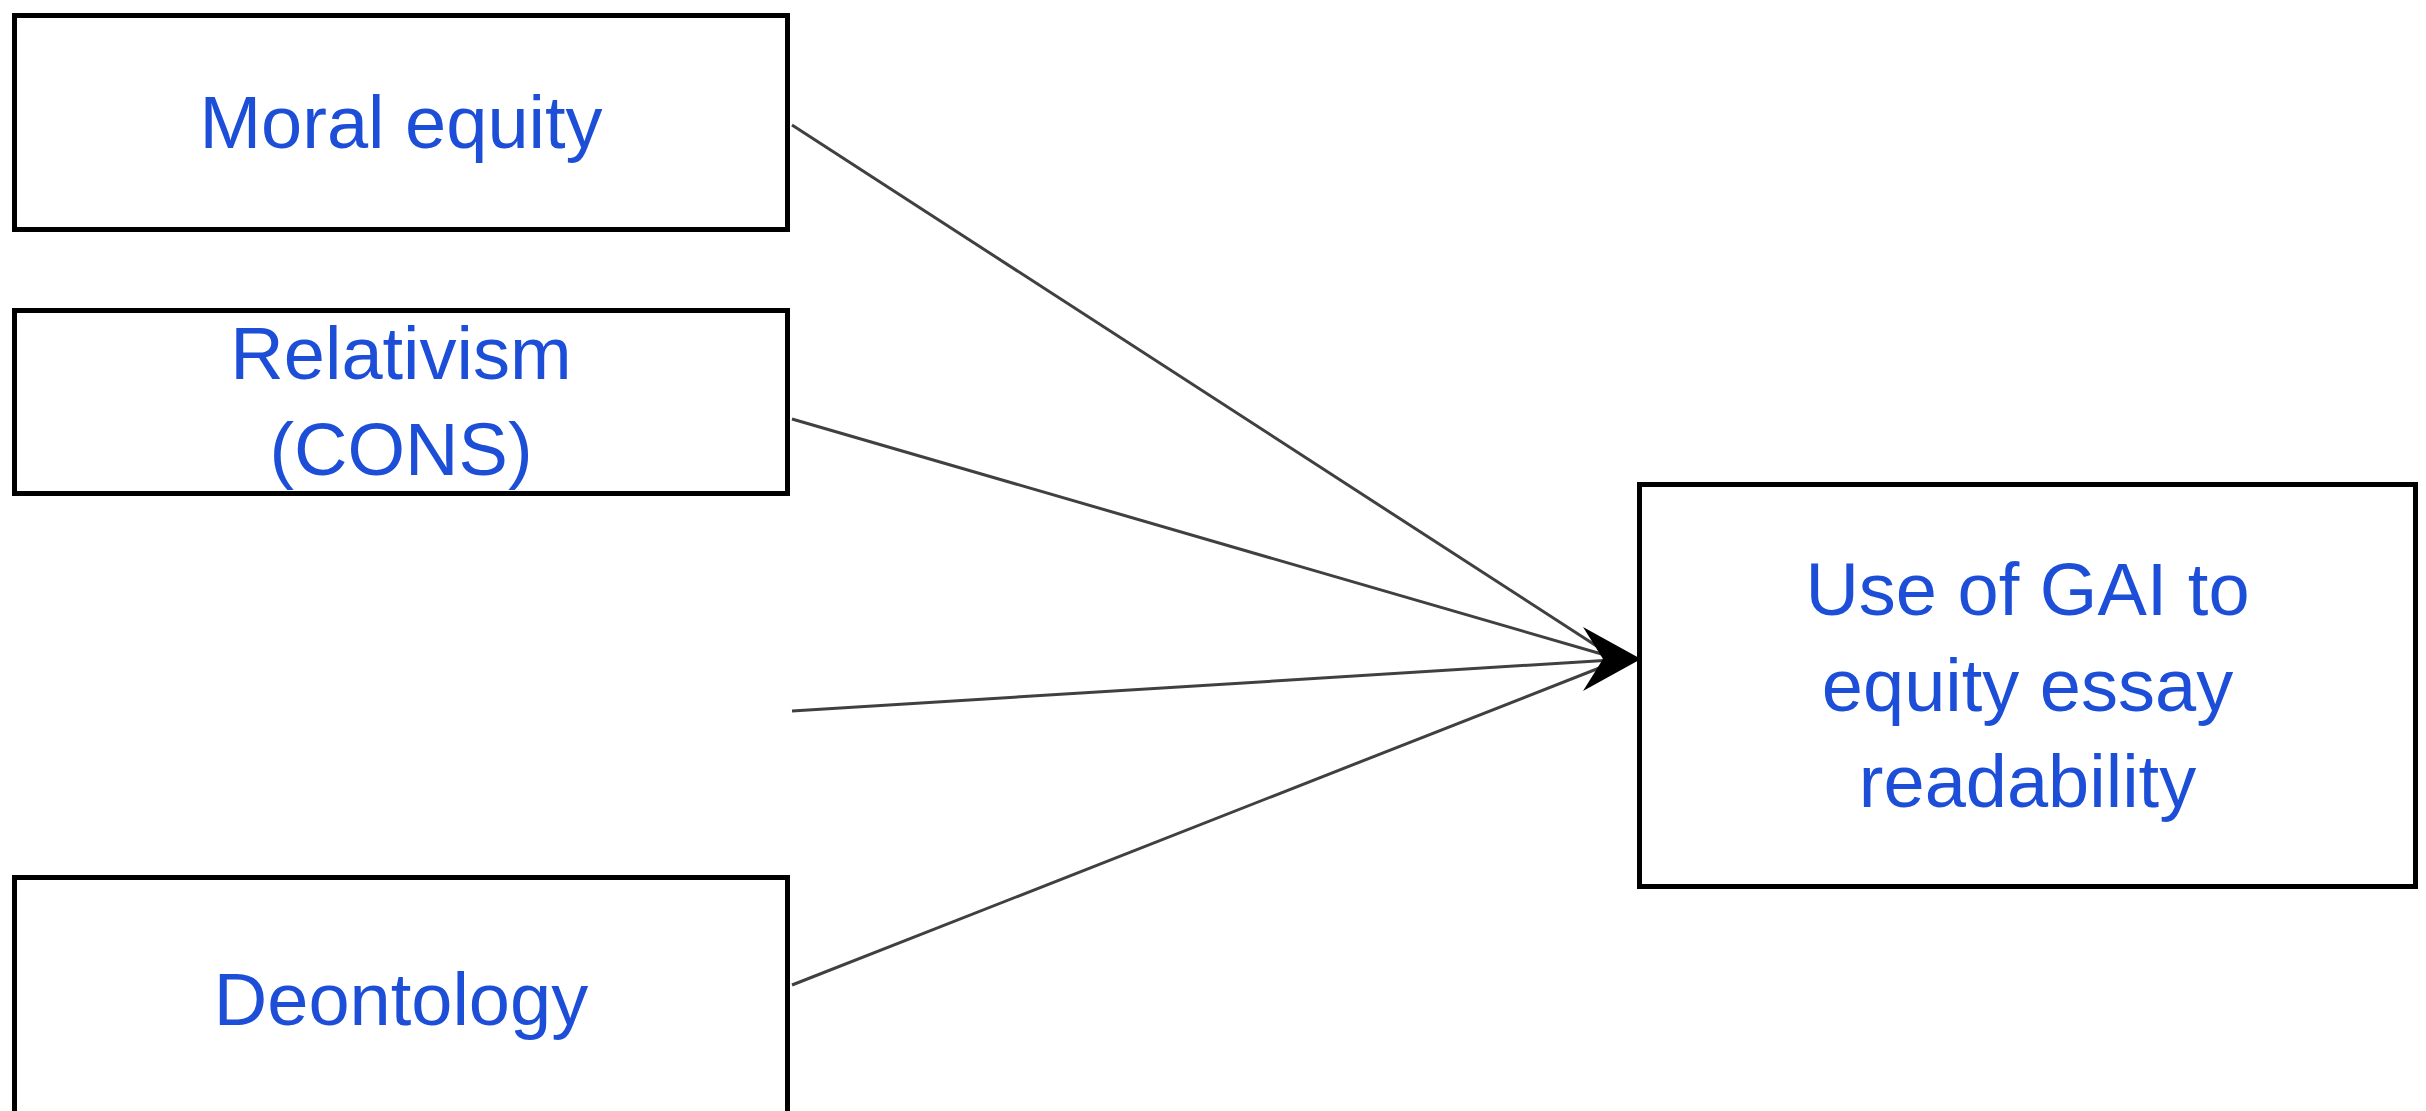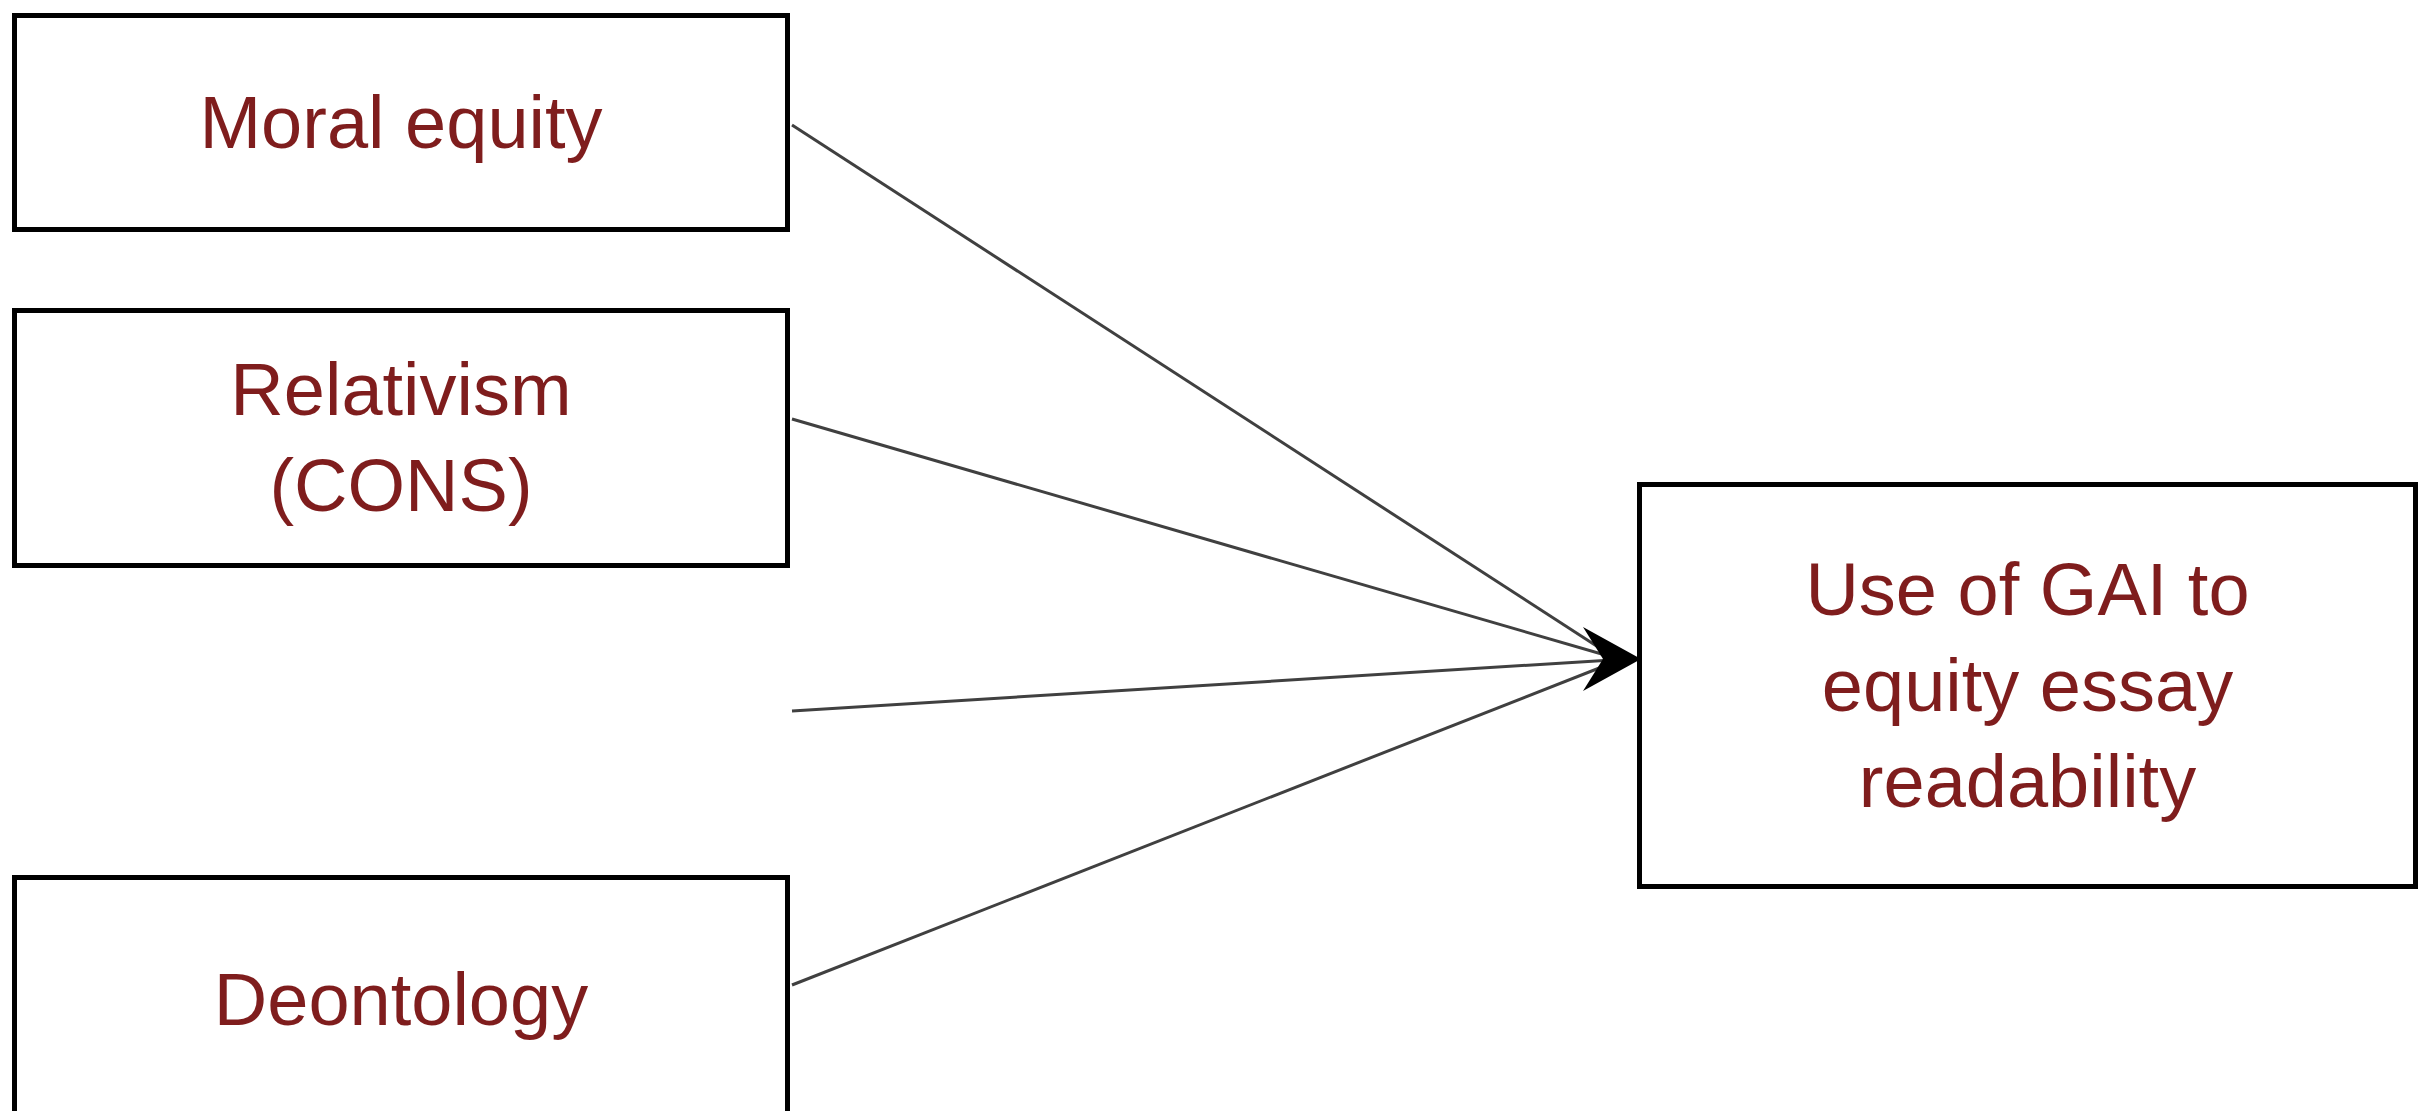--- a/index.html
+++ b/index.html
@@ -18,34 +18,34 @@
   .node {
     position: absolute;
     background: #ffffff;
     border: 5px solid #000000;
     box-sizing: border-box;
     display: flex;
     flex-direction: column;
     align-items: center;
     justify-content: center;
     text-align: center;
-    color: #7f1d1d;
+    color: #1d4ed8;
     z-index: 2;
   }
   .node .line {
     font-size: 74px;
     line-height: 96px;
     white-space: nowrap;
   }
   .predictor {
     left: 12px;
     width: 778px;
   }
   #box-mequ  { top: 13px;  height: 219px; }
-  #box-rela  { top: 308px; height: 260px; }
+  #box-rela  { top: 308px; height: 188px; }
   #box-cons  { top: 603px; height: 217px; }
   #box-deont { top: 875px; height: 250px; }
   #box-use {
     left: 1637px;
     top: 482px;
     width: 781px;
     height: 407px;
   }
   #connector-layer {
     position: absolute;

